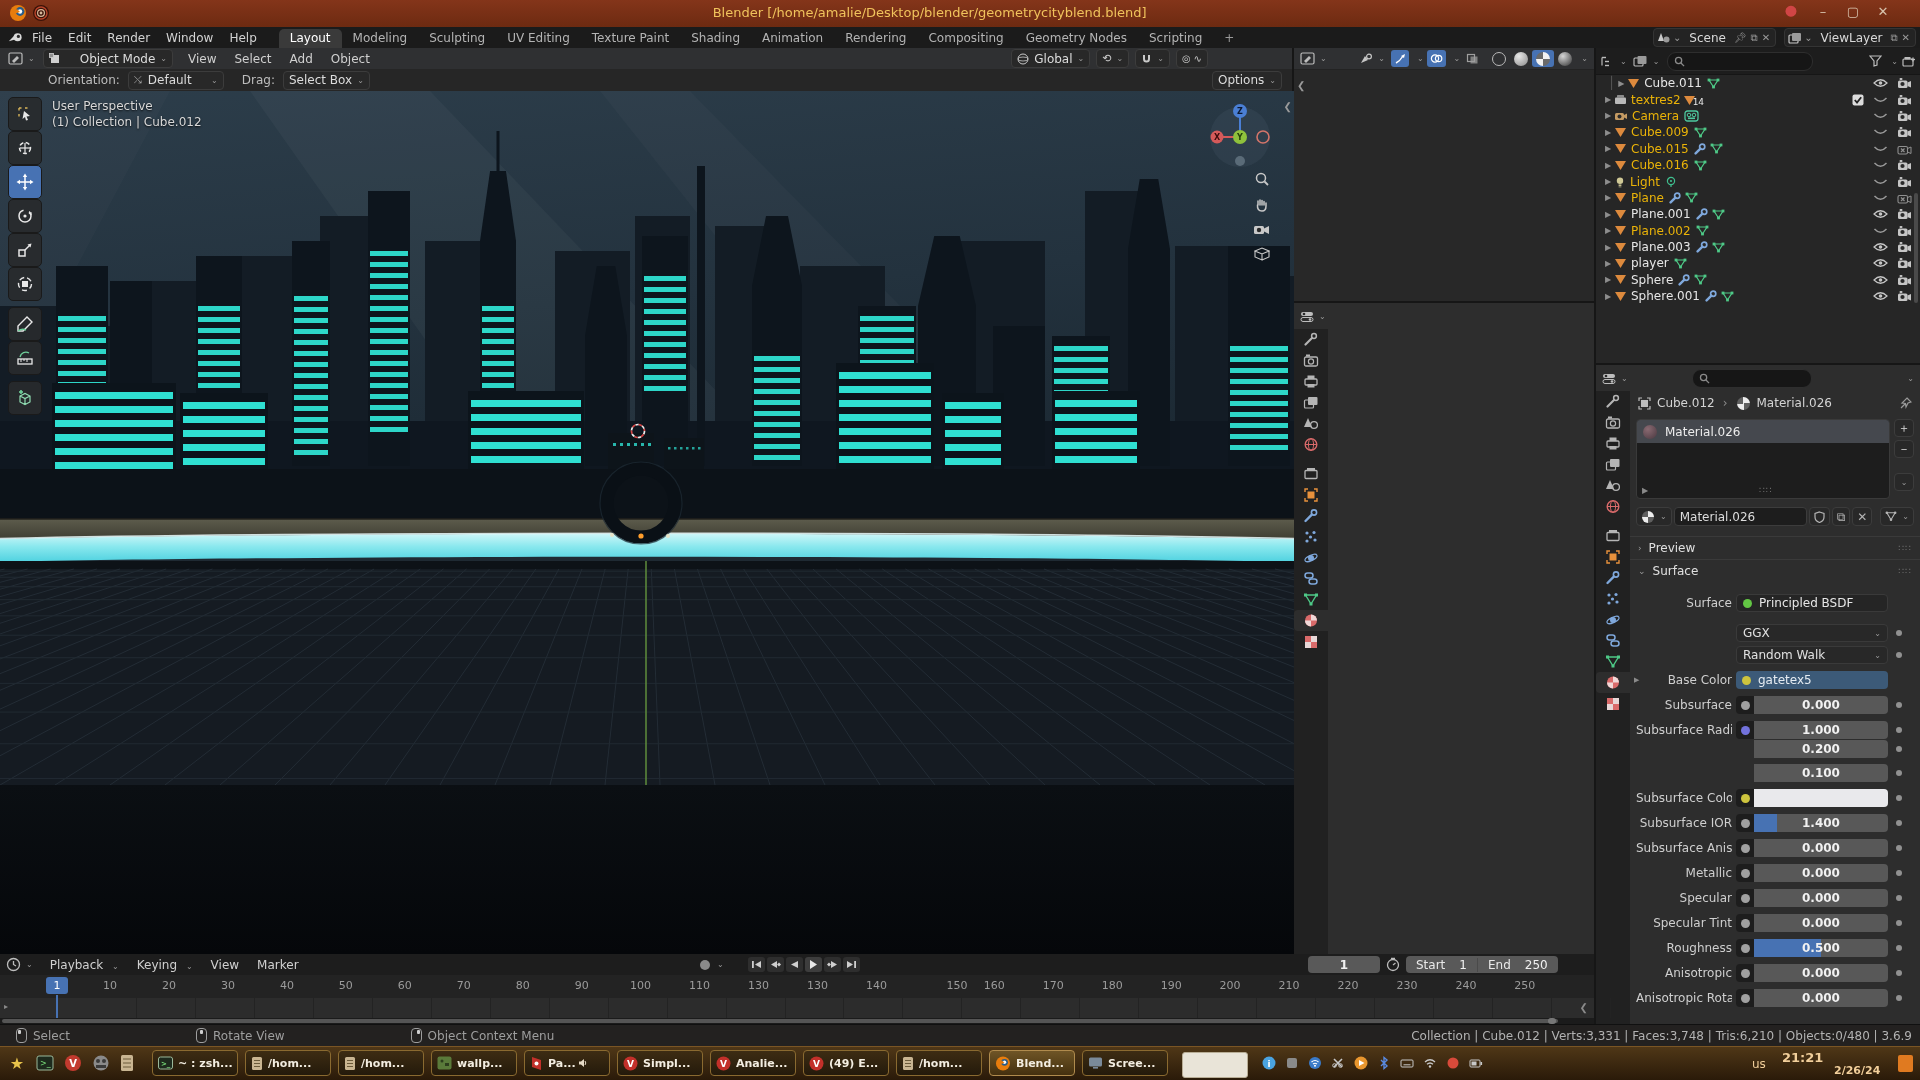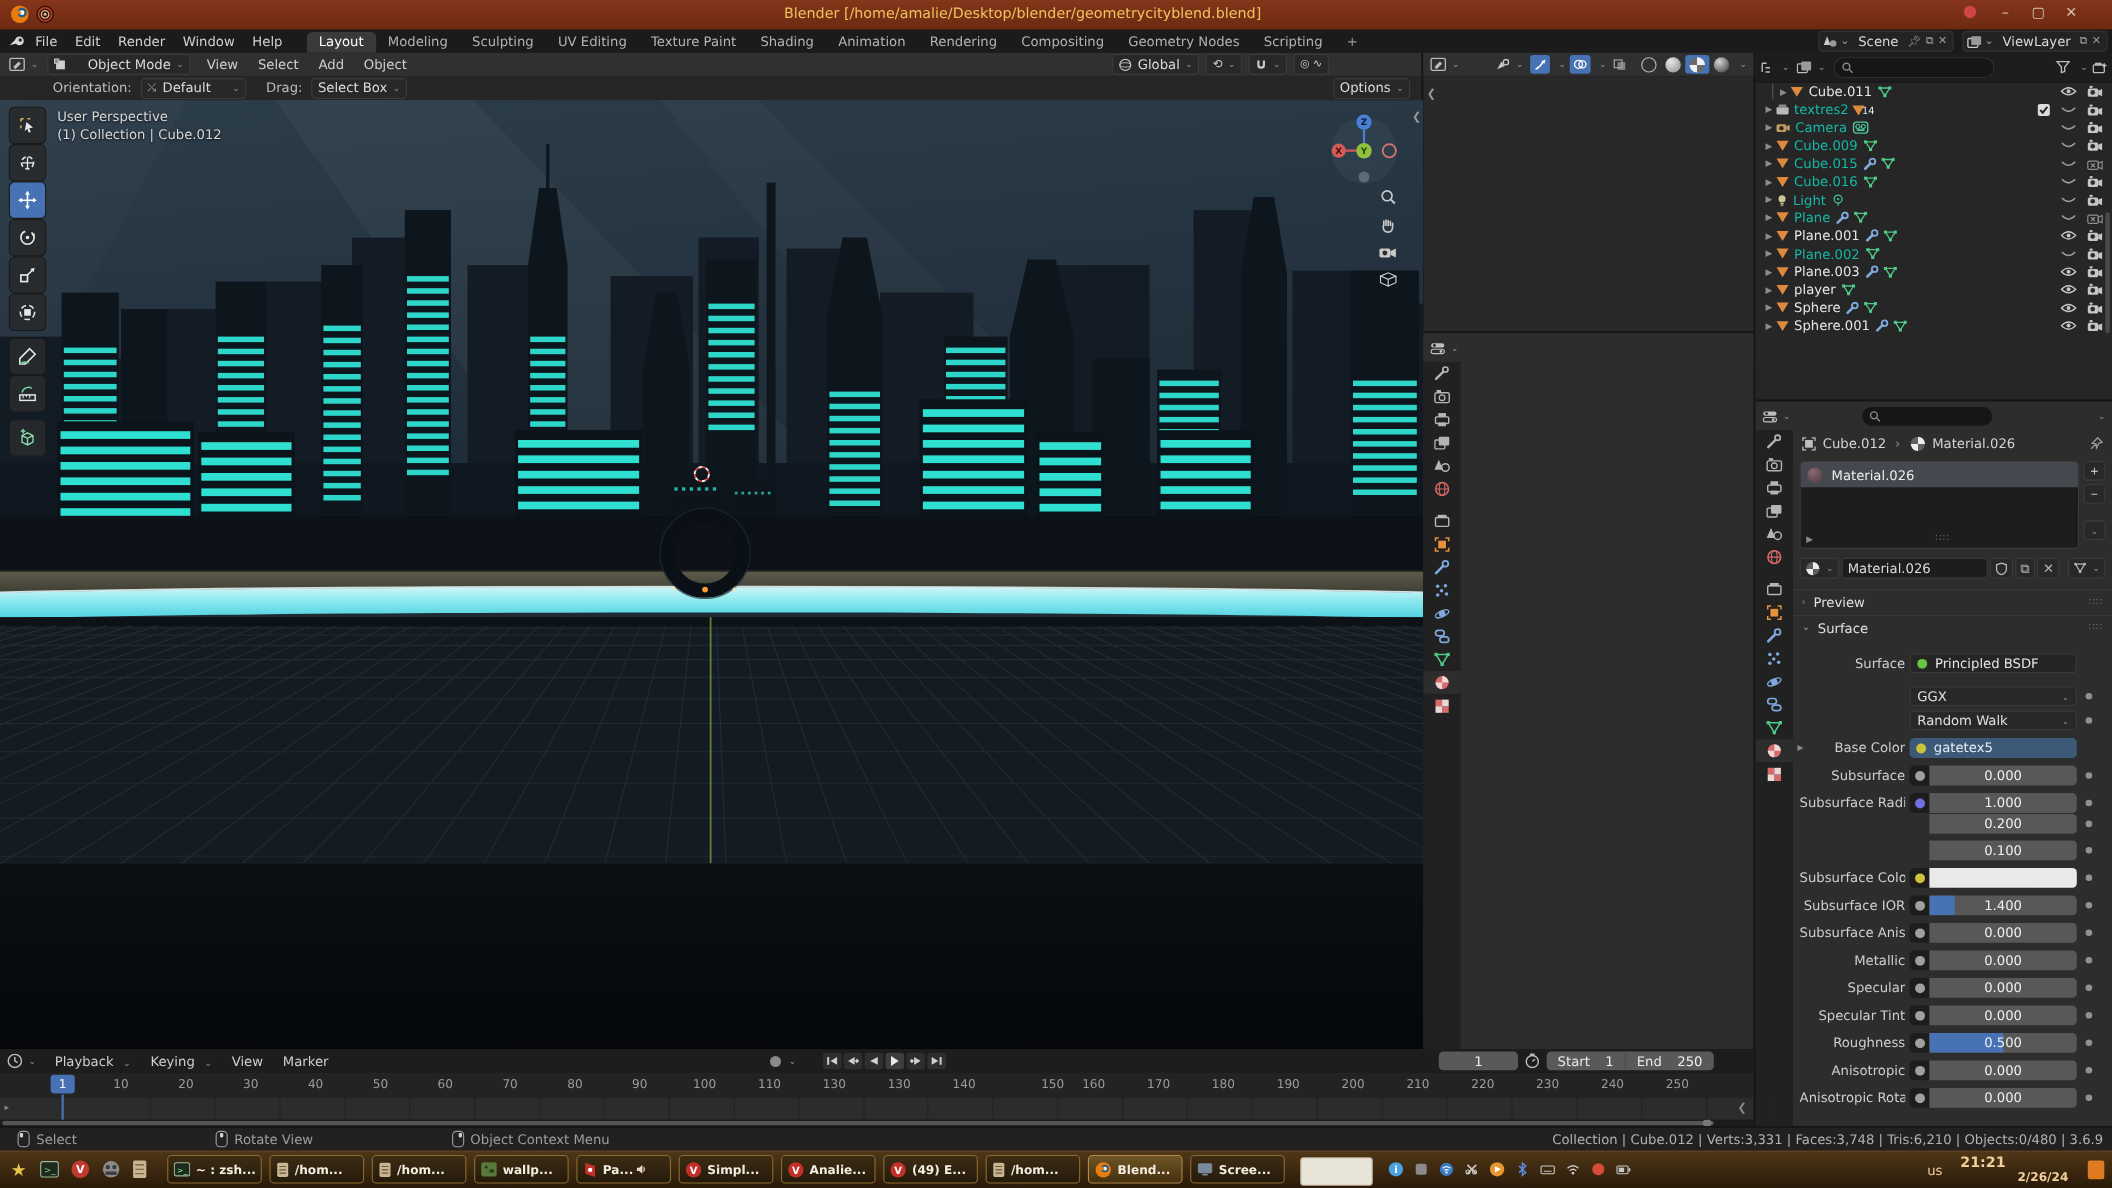--- a/index.html
+++ b/index.html
@@ -38,35 +38,35 @@
   .tabstrip{position:absolute;left:0;top:26px;bottom:0;width:34px;background:#212121;}
   .ptab{width:34px;height:21px;display:flex;align-items:center;justify-content:center;}
   .ptab.active{background:#2d2d2d;border-radius:4px 0 0 4px;}
   .ptab.gap{height:8px;}
   
   .ol-head{display:flex;align-items:center;height:26px;background:#1d1d1d;padding:0 4px;border-bottom:1px solid #161616;}
   .ol-search{flex:0 0 132px;height:17px;background:#161616;border:1px solid #2e2e2e;border-radius:9px;display:flex;align-items:center;padding:0 6px;color:#8a8a8a;margin-left:8px;}
   .ol-row{display:flex;align-items:center;height:16.4px;font-size:12px;position:relative;padding-left:6px;}
   .ol-exp{color:#8d8d8d;font-size:8px;width:12px;text-align:center;}
   .ol-name{margin-left:4px;margin-right:5px;}
-  .dim{color:#14b8a6;} .lit{color:#e6e6e6;}
+  .dim{color:#eab308;} .lit{color:#e6e6e6;}
   .ol-right{position:absolute;right:8px;display:flex;align-items:center;gap:9px;}
   .cnt{color:#e8e8e8;font-size:9px;margin-left:-3px;margin-top:4px;}
   
   .ph-row{display:flex;align-items:center;height:26px;background:#2d2d2d;padding:0 6px;}
   .crumb{display:flex;align-items:center;height:24px;padding:0 8px;color:#d4d4d4;}
   .panelhead{display:flex;align-items:center;height:22px;color:#e0e0e0;padding:0 8px;border-top:1px solid #3a3a3a;background:#2d2d2d;}
   .grip{margin-left:auto;color:#6f6f6f;font-size:9px;letter-spacing:1px;}
   .prow{display:flex;align-items:center;height:18px;margin:0 14px 7px 6px;position:relative;}
   .plabel{width:96px;text-align:right;color:#cfcfcf;font-size:12px;flex:none;white-space:nowrap;overflow:hidden;}
   .socket{flex:none;width:18px;height:18px;background:#1d1d1d;border-radius:4px 0 0 4px;margin-left:4px;display:flex;align-items:center;justify-content:center;}
   .socket i{width:9px;height:9px;border-radius:50%;display:block;}
   .vfield{flex:1;height:18px;background:#585858;border-radius:0 4px 4px 0;position:relative;overflow:hidden;color:#f1f1f1;font-size:12px;display:flex;align-items:center;justify-content:center;}
   .vfield .fillbar{position:absolute;left:0;top:0;bottom:0;background:#4772b3;}
-  .vfield span{position:relative;}
+  .vfield span{position:relative;font-weight:bold;}
   .kdot{flex:none;width:14px;display:flex;justify-content:center;margin-left:4px;}
   .kdot i{width:6px;height:6px;border-radius:50%;background:#919191;display:block;}
   .mfield{flex:1;height:18px;background:#282828;border:1px solid #3a3a3a;border-radius:4px;display:flex;align-items:center;padding:0 6px;color:#e0e0e0;box-sizing:border-box;}
   .texfield{flex:1;height:18px;background:#3c5a78;border-radius:4px;display:flex;align-items:center;padding:0 6px;color:#e6ecf2;}
   .bsdffield{flex:1;height:18px;background:#252525;border:1px solid #3a3a3a;border-radius:4px;display:flex;align-items:center;padding:0 6px;color:#e6e6e6;box-sizing:border-box;}
   .cfield{flex:1;height:18px;background:#e9e9ec;border-radius:0 4px 4px 0;}
   .ndot{width:9px;height:9px;border-radius:50%;margin-right:7px;flex:none;}
   
   #timeline{left:0;top:954px;width:1596px;height:70px;background:#232323;border-right:2px solid #161616;box-sizing:border-box;}
   .tl-head{position:absolute;left:0;top:0;width:100%;height:21px;background:#1d1d1d;border-bottom:1px solid #141414;display:flex;align-items:center;}

